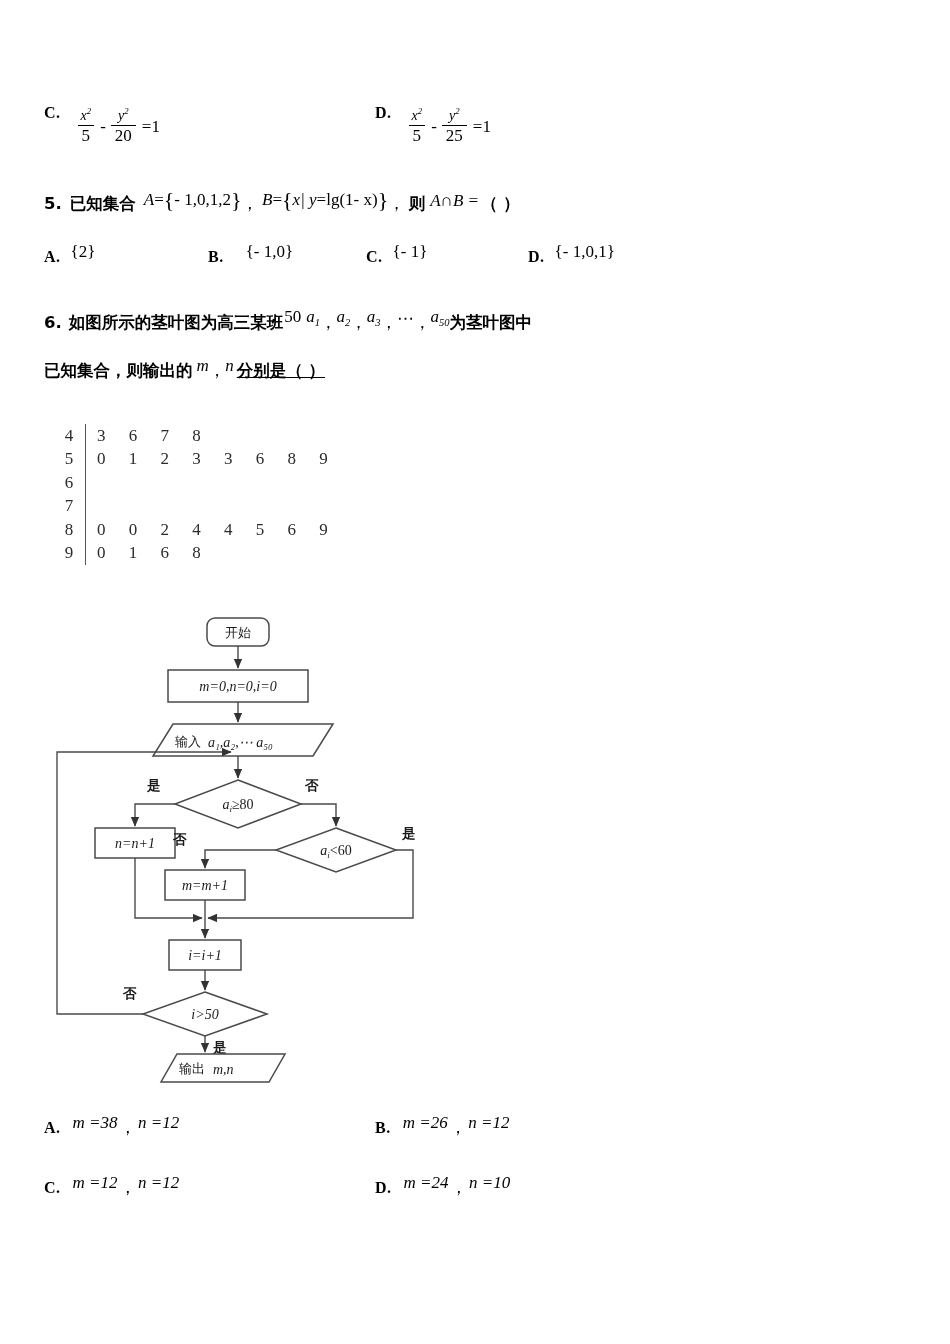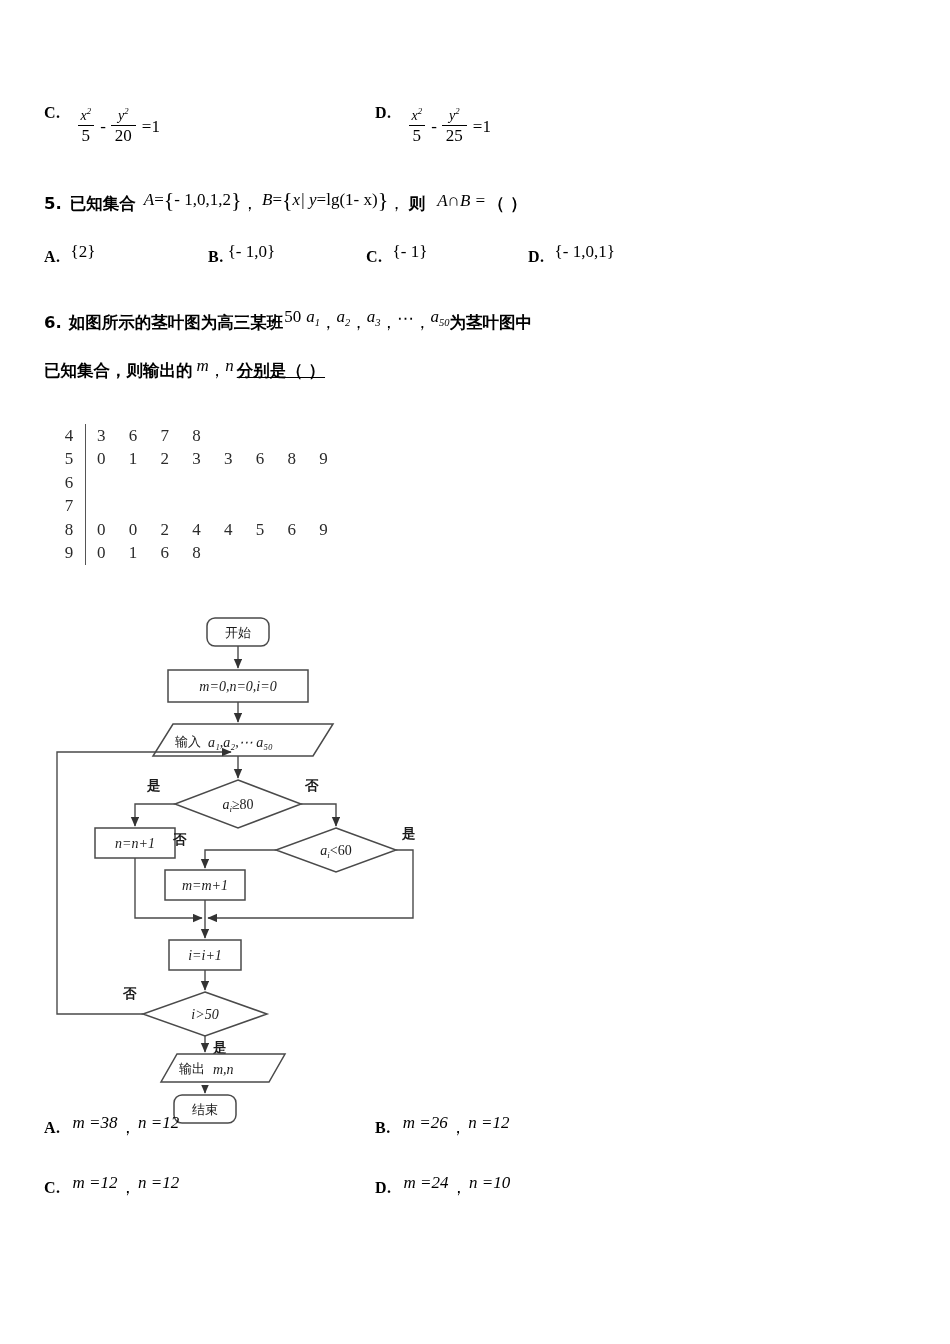--- a/index.html
+++ b/index.html
@@ -207,31 +207,31 @@
       <span>A</span><span class="upright">=</span><span class="tallbrace">{</span><span class="upright">- 1,0,1,2</span><span class="tallbrace">}</span>
     </span>
     <span class="cn" style="font-weight:normal;">，</span>
 
     <span class="math" style="margin-left:4px; position:relative; top:-4px;">
       <span>B</span><span class="upright">=</span><span class="tallbrace">{</span><span>x</span><span>| y</span><span class="upright">=</span><span class="upright">lg(1-  x)</span><span class="tallbrace">}</span>
     </span>
     <span class="cn" style="font-weight:normal;">，</span>
 
     <span class="cn" style="margin-left:4px;">则</span>
-    <span class="math" style="margin-left:12px; position:relative; top:-3px;">A∩B =</span>
+    <span class="math" style="margin-left:5px; position:relative; top:-3px;">A∩B =</span>
     <span class="cn" style="margin-left:2px;">（     ）</span>
   </div>
 
   <div class="row" style="left:44px; top:247px;">
     <span class="opt-letter">A.</span>
     <span class="math upright" style="margin-left:10px; position:relative; top:-5px;">{2}</span>
   </div>
   <div class="row" style="left:208px; top:247px;">
     <span class="opt-letter">B.</span>
-    <span class="math upright" style="margin-left:4px; position:relative; top:-5px;">{- 1,0}</span>
+    <span class="math upright" style="margin-left:22px; position:relative; top:-5px;">{- 1,0}</span>
   </div>
   <div class="row" style="left:366px; top:247px;">
     <span class="opt-letter">C.</span>
     <span class="math upright" style="margin-left:10px; position:relative; top:-5px;">{- 1}</span>
   </div>
   <div class="row" style="left:528px; top:247px;">
     <span class="opt-letter">D.</span>
     <span class="math upright" style="margin-left:10px; position:relative; top:-5px;">{- 1,0,1}</span>
   </div>
 
@@ -354,32 +354,20 @@
 
       <path class="fc-line" d="M88,414 L2,414 L2,152 L176,152" marker-end="url(#arrow)"></path>
 
       <line class="fc-line" x1="150" y1="436" x2="150" y2="452" marker-end="url(#arrow)"></line>
       <polygon class="fc-shape" points="122,454 230,454 214,482 106,482"></polygon>
       <text class="fc-text" x="124" y="473">输出</text>
       <text class="fc-math" x="158" y="474">m,n</text>
     </svg>
   </div>
 
-  <div style="position:absolute; left:55px; top:1085px; width:420px;">
-    <svg width="420" height="46" viewBox="0 0 420 46" xmlns="http://www.w3.org/2000/svg">
-      <defs>
-        <marker id="arrow2" markerWidth="9" markerHeight="9" refX="6.5" refY="3" orient="auto">
-          <path d="M0,0 L7,3 L0,6 z" fill="#333"></path>
-        </marker>
-      </defs>
-      <line class="fc-line" x1="150" y1="-4" x2="150" y2="8" marker-end="url(#arrow2)"></line>
-      <rect class="fc-shape" x="119" y="10" width="62" height="28" rx="8" ry="8"></rect>
-      <text class="fc-text" x="150" y="29" text-anchor="middle">结束</text>
-    </svg>
-  </div>
 
   <div class="row" style="left:44px; top:1117px;">
     <span class="opt-letter">A.</span>
     <span class="math" style="margin-left:12px; position:relative; top:-5px;">m =38</span>
     <span class="cn" style="font-weight:normal; margin-left:2px;">，</span>
     <span class="math" style="margin-left:2px; position:relative; top:-5px;">n =12</span>
   </div>
   <div class="row" style="left:375px; top:1117px;">
     <span class="opt-letter">B.</span>
     <span class="math" style="margin-left:12px; position:relative; top:-5px;">m =26</span>

